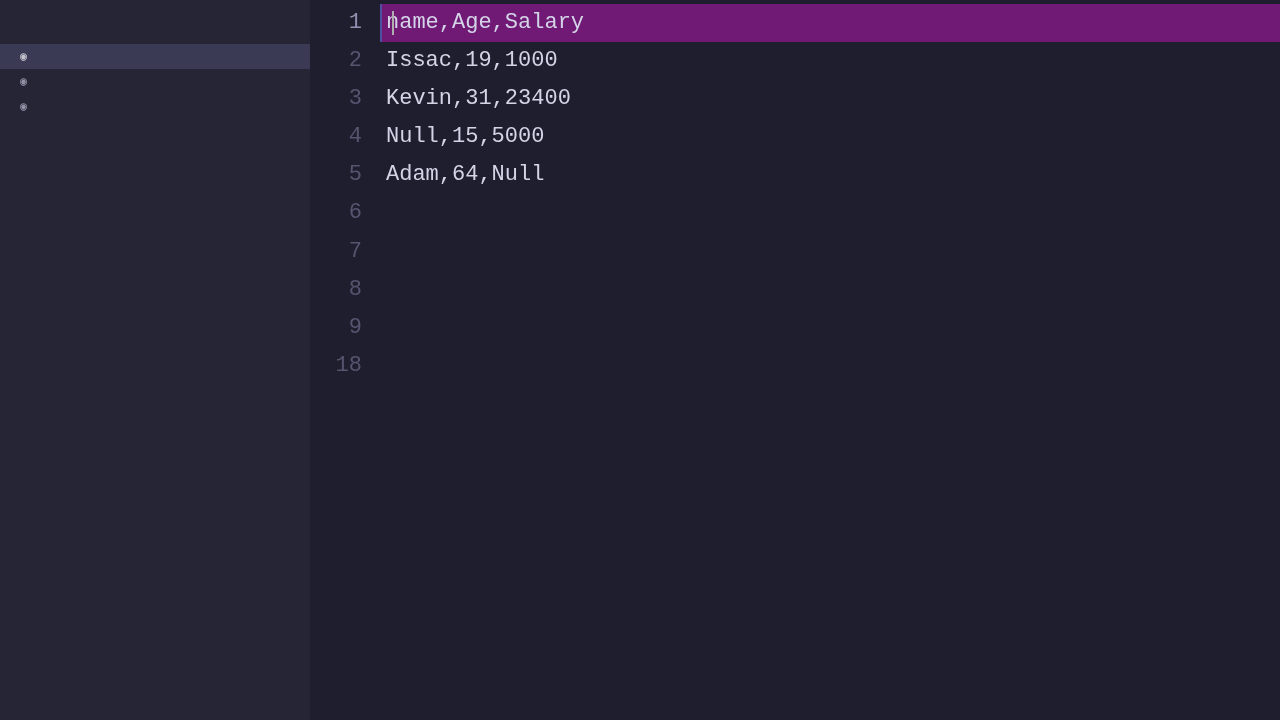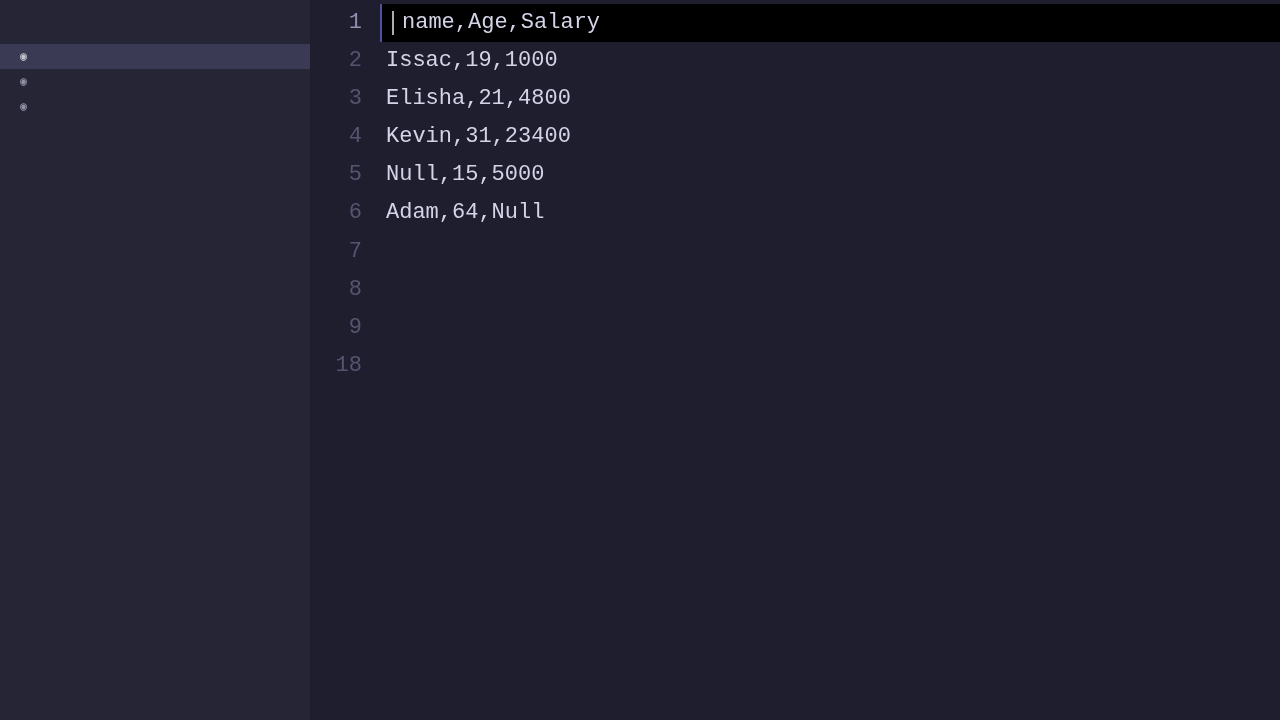--- a/index.html
+++ b/index.html
@@ -127,23 +127,23 @@
       font-size: 22px;
       line-height: 1.55;
       color: #d4d4e8;
       min-height: 38px;
       display: flex;
       align-items: center;
       white-space: pre;
     }
 
     .code-line.highlighted {
-      background: #000000;
+      background: #701a75;
       border-left: 2px solid #5050a0;
-      padding-left: 20px;
+      padding-left: 4px;
       margin-left: -6px;
     }
 
     .cursor-line {
       position: relative;
     }
 
     .cursor-line::before {
       content: '';
       position: absolute;
@@ -192,20 +192,19 @@
         <div class="line-number">5</div>
         <div class="line-number">6</div>
         <div class="line-number">7</div>
         <div class="line-number">8</div>
         <div class="line-number">9</div>
         <div class="line-number">18</div>
       </div>
     <div class="code-lines" id="code-lines-container">
         <div class="code-line cursor-line highlighted">name,Age,Salary</div>
         <div class="code-line">Issac,19,1000</div>
-        <div class="code-line">Elisha,21,4800</div>
         <div class="code-line">Kevin,31,23400</div>
         <div class="code-line">Null,15,5000</div>
         <div class="code-line">Adam,64,Null</div>
         <div class="code-line"></div>
       </div>
   </div>
 </div>
 
 </body></html>

